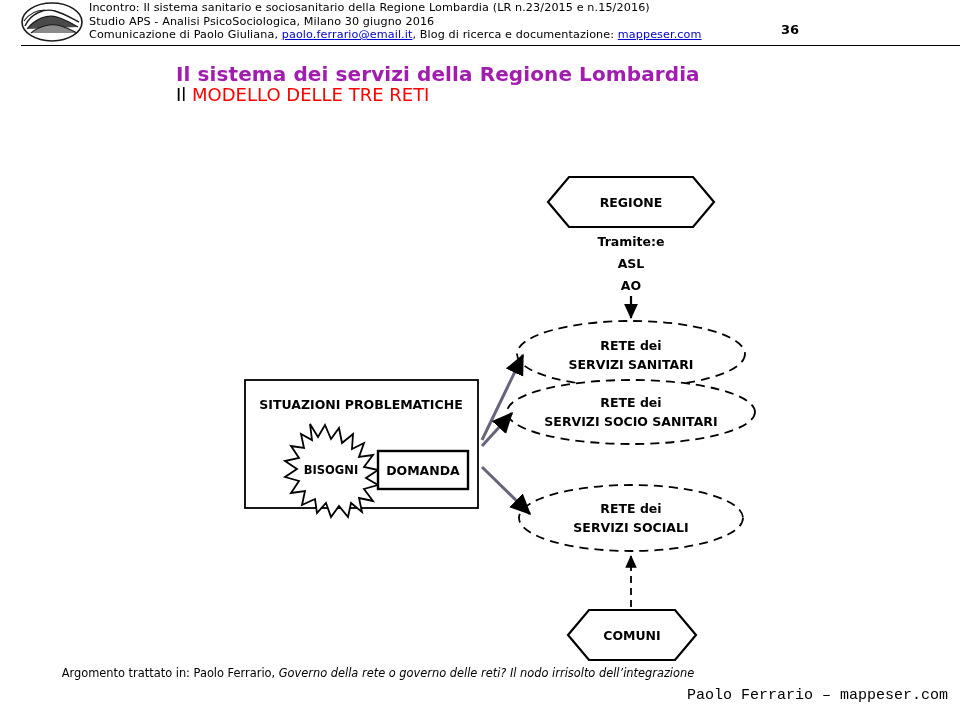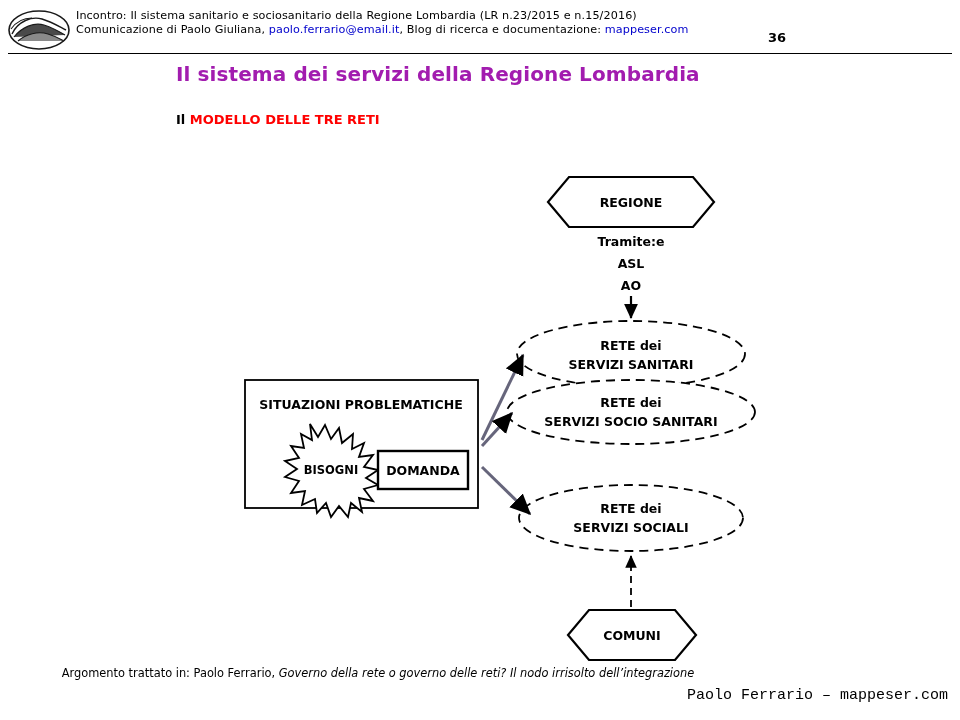--- a/index.html
+++ b/index.html
@@ -12,43 +12,43 @@
     height: 720px;
     position: relative;
     font-family: "DejaVu Sans", sans-serif;
     color: #000000;
     overflow: hidden;
   }
 
   
   .header {
     position: absolute;
-    left: 0; top: 0;
+    left: 13px; top: 0;
     width: 800px;
     height: 46px;
-    margin-top: 8px;
   }
   .header-logo {
     position: absolute;
     left: 8px; top: 2px;
     width: 62px; height: 40px;
   }
   .header-lines {
     position: absolute;
     left: 76px; top: 1px;
     width: 700px;
   }
   .hline {
     font-size: 11.2px;
     line-height: 13.6px;
     white-space: nowrap;
     letter-spacing: 0.1px;
   }
   .hlink {
     color: #0000cc;
+    text-decoration: underline;
     text-align: center;
   }
   .page-number {
     position: absolute;
     right: 14px; top: 22px;
     font-size: 13px;
     font-weight: bold;
   }
   .header-rule {
     position: absolute;
@@ -63,23 +63,22 @@
     position: absolute;
     left: 176px; top: 62px;
     font-size: 20px;
     font-weight: bold;
     color: #a21caf;
     letter-spacing: 0.1px;
   }
   .title2 {
     position: absolute;
     left: 176px; top: 84px;
-    font-size: 13px;
-    font-weight: bold;
-    margin-top: 28px;
+    font-size: 18px;
+    font-weight: normal;
   }
   .title2 .red {
     color: #ff0000;
   }
 
   
   .diagram {
     position: absolute;
     left: 0; top: 122px;
     width: 960px;
@@ -135,20 +134,21 @@
       <ellipse cx="31" cy="20" rx="30" ry="19" fill="none" stroke="#1a1a1a" stroke-width="1.6"></ellipse>
       <path d="M4 24 C10 11, 24 6, 34 9 C44 12, 52 17, 58 20" fill="none" stroke="#1a1a1a" stroke-width="1.4"></path>
       <path d="M6 27 C14 17, 26 12, 36 15 C45 18, 52 22, 57 25" fill="#4a4a4a" stroke="#1a1a1a" stroke-width="1.2"></path>
       <path d="M10 31 C18 24, 30 21, 40 24 C47 26, 52 29, 56 31" fill="#8a8a8a" stroke="#1a1a1a" stroke-width="1.1"></path>
       <path d="M3 19 C8 12, 16 8, 24 8" fill="none" stroke="#1a1a1a" stroke-width="1.1"></path>
     </svg>
   </div>
 
   <div class="header-lines">
     <div class="hline">Incontro: Il sistema sanitario e sociosanitario della Regione Lombardia  (LR n.23/2015  e n.15/2016)</div>
+    <div class="hline">Studio APS - Analisi PsicoSociologica, Milano 30 giugno 2016</div>
     <div class="hline"><span>Comunicazione  di Paolo Giuliana, </span><span class="hlink">paolo.ferrario@email.it</span><span>, Blog di ricerca e documentazione: </span><span class="hlink">mappeser.com</span></div>
   </div>
 
   <div class="page-number">36</div>
   <div class="header-rule"></div>
 </div>
 
 <div class="title1">Il sistema dei servizi della Regione Lombardia</div>
 <div class="title2"><span>Il </span><span class="red">MODELLO DELLE TRE RETI</span></div>
 

